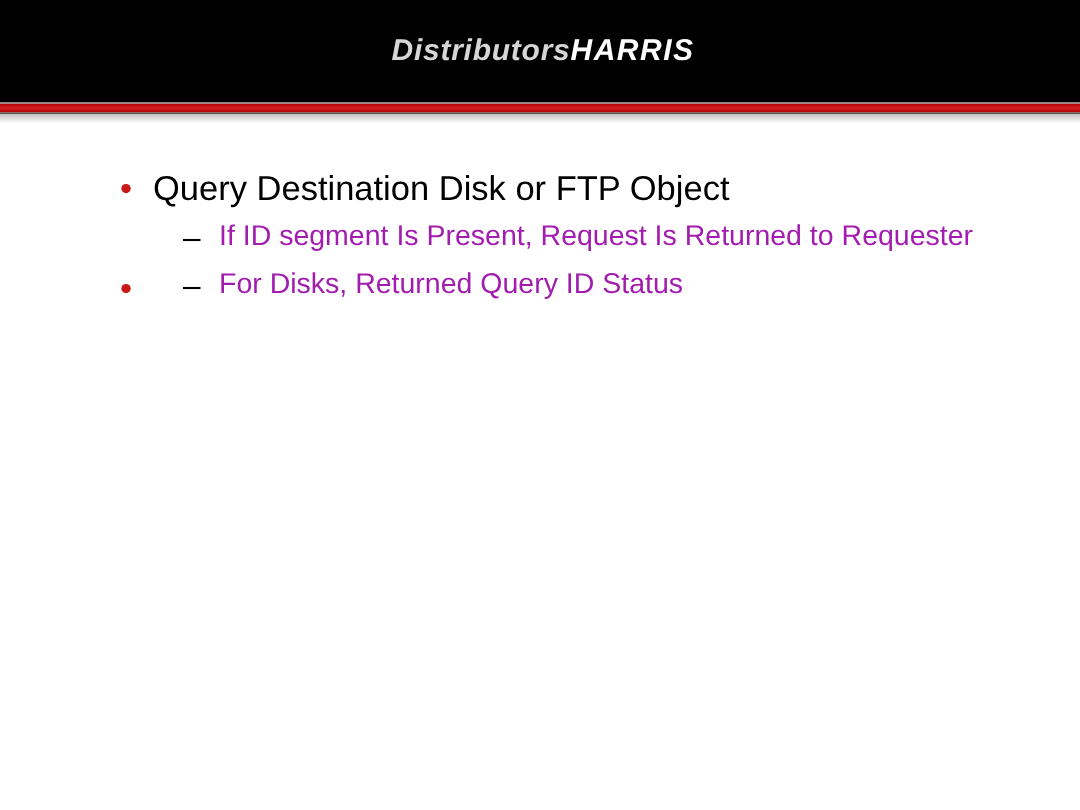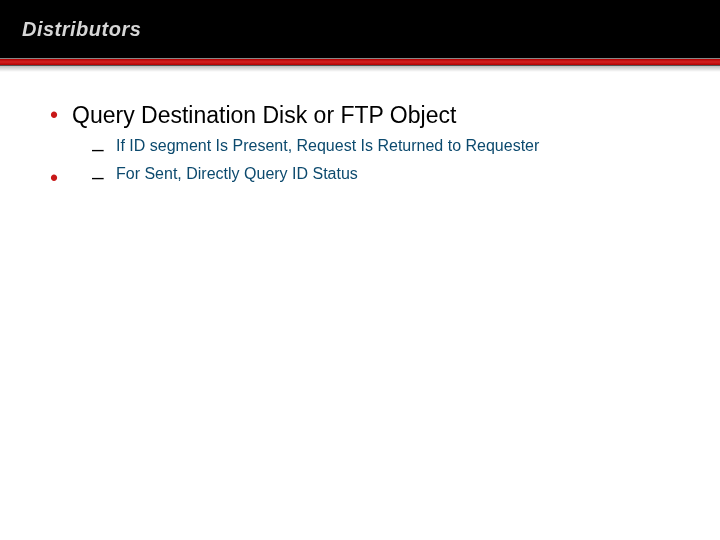--- a/index.html
+++ b/index.html
@@ -6,25 +6,25 @@
   body {
     width: 720px;
     height: 540px;
     background: #ffffff;
     font-family: Arial, Helvetica, sans-serif;
     overflow: hidden;
     position: relative;
   }
   .header {
     background: #000000;
-    height: 58px;
+    height: 68px;
     position: relative;
     display: flex;
     align-items: center;
-    justify-content: space-between;
+    justify-content: center;
     padding: 0 18px 0 22px;
   }
   .slide-title {
     color: #d6d6d6;
     font-size: 20px;
     font-weight: bold;
     font-style: italic;
     letter-spacing: 0.5px;
   }
   .logo {
@@ -40,21 +40,21 @@
     background: linear-gradient(to bottom, #b00000 0%, #d42020 50%, #b00000 100%);
     border-top: 1px solid #888;
     border-bottom: 1px solid #555;
   }
   .shadow-bar {
     height: 6px;
     width: 100%;
     background: linear-gradient(to bottom, rgba(0,0,0,0.25), rgba(0,0,0,0));
   }
   .content {
-    padding: 28px 40px 0 50px;
+    padding: 28px 40px 0 80px;
   }
   ul.level1 {
     list-style: none;
   }
   ul.level1 > li {
     position: relative;
     padding-left: 22px;
     margin-bottom: 6px;
     font-size: 23px;
     color: #000;
@@ -71,50 +71,51 @@
   }
   ul.level2 {
     list-style: none;
     margin-top: 4px;
   }
   ul.level2 > li {
     position: relative;
     padding-left: 24px;
     margin-left: 20px;
     margin-bottom: 4px;
-    font-size: 16px;
-    color: #0c4a6e;
+    font-size: 19px;
+    color: #a21caf;
     line-height: 1.35;
   }
   ul.level2 > li::before {
     content: "–";
     position: absolute;
     left: 0;
     top: 0;
     color: #000;
     font-size: 21px;
     line-height: 1.35;
   }
 </style>
 </head>
 <body>
 
 <div class="header">
   <div class="slide-title">Distributors</div>
+  <div class="logo">HARRIS</div>
 </div>
 <div class="accent-bar"></div>
 <div class="shadow-bar"></div>
 
 <div class="content">
   <ul class="level1">
     <li>
       <span>Query Destination Disk or FTP Object</span>
       <ul class="level2">
         <li><span>If ID segment Is Present, Request Is Returned to Requester</span></li>
       </ul>
     </li>
     <li>
       <ul class="level2">
-        <li><span>For Sent, Directly Query ID Status</span></li>
+        <li><span>For Disks, Returned Query ID Status</span></li>
       </ul>
     </li>
   </ul>
 </div>
 
 </body></html>

